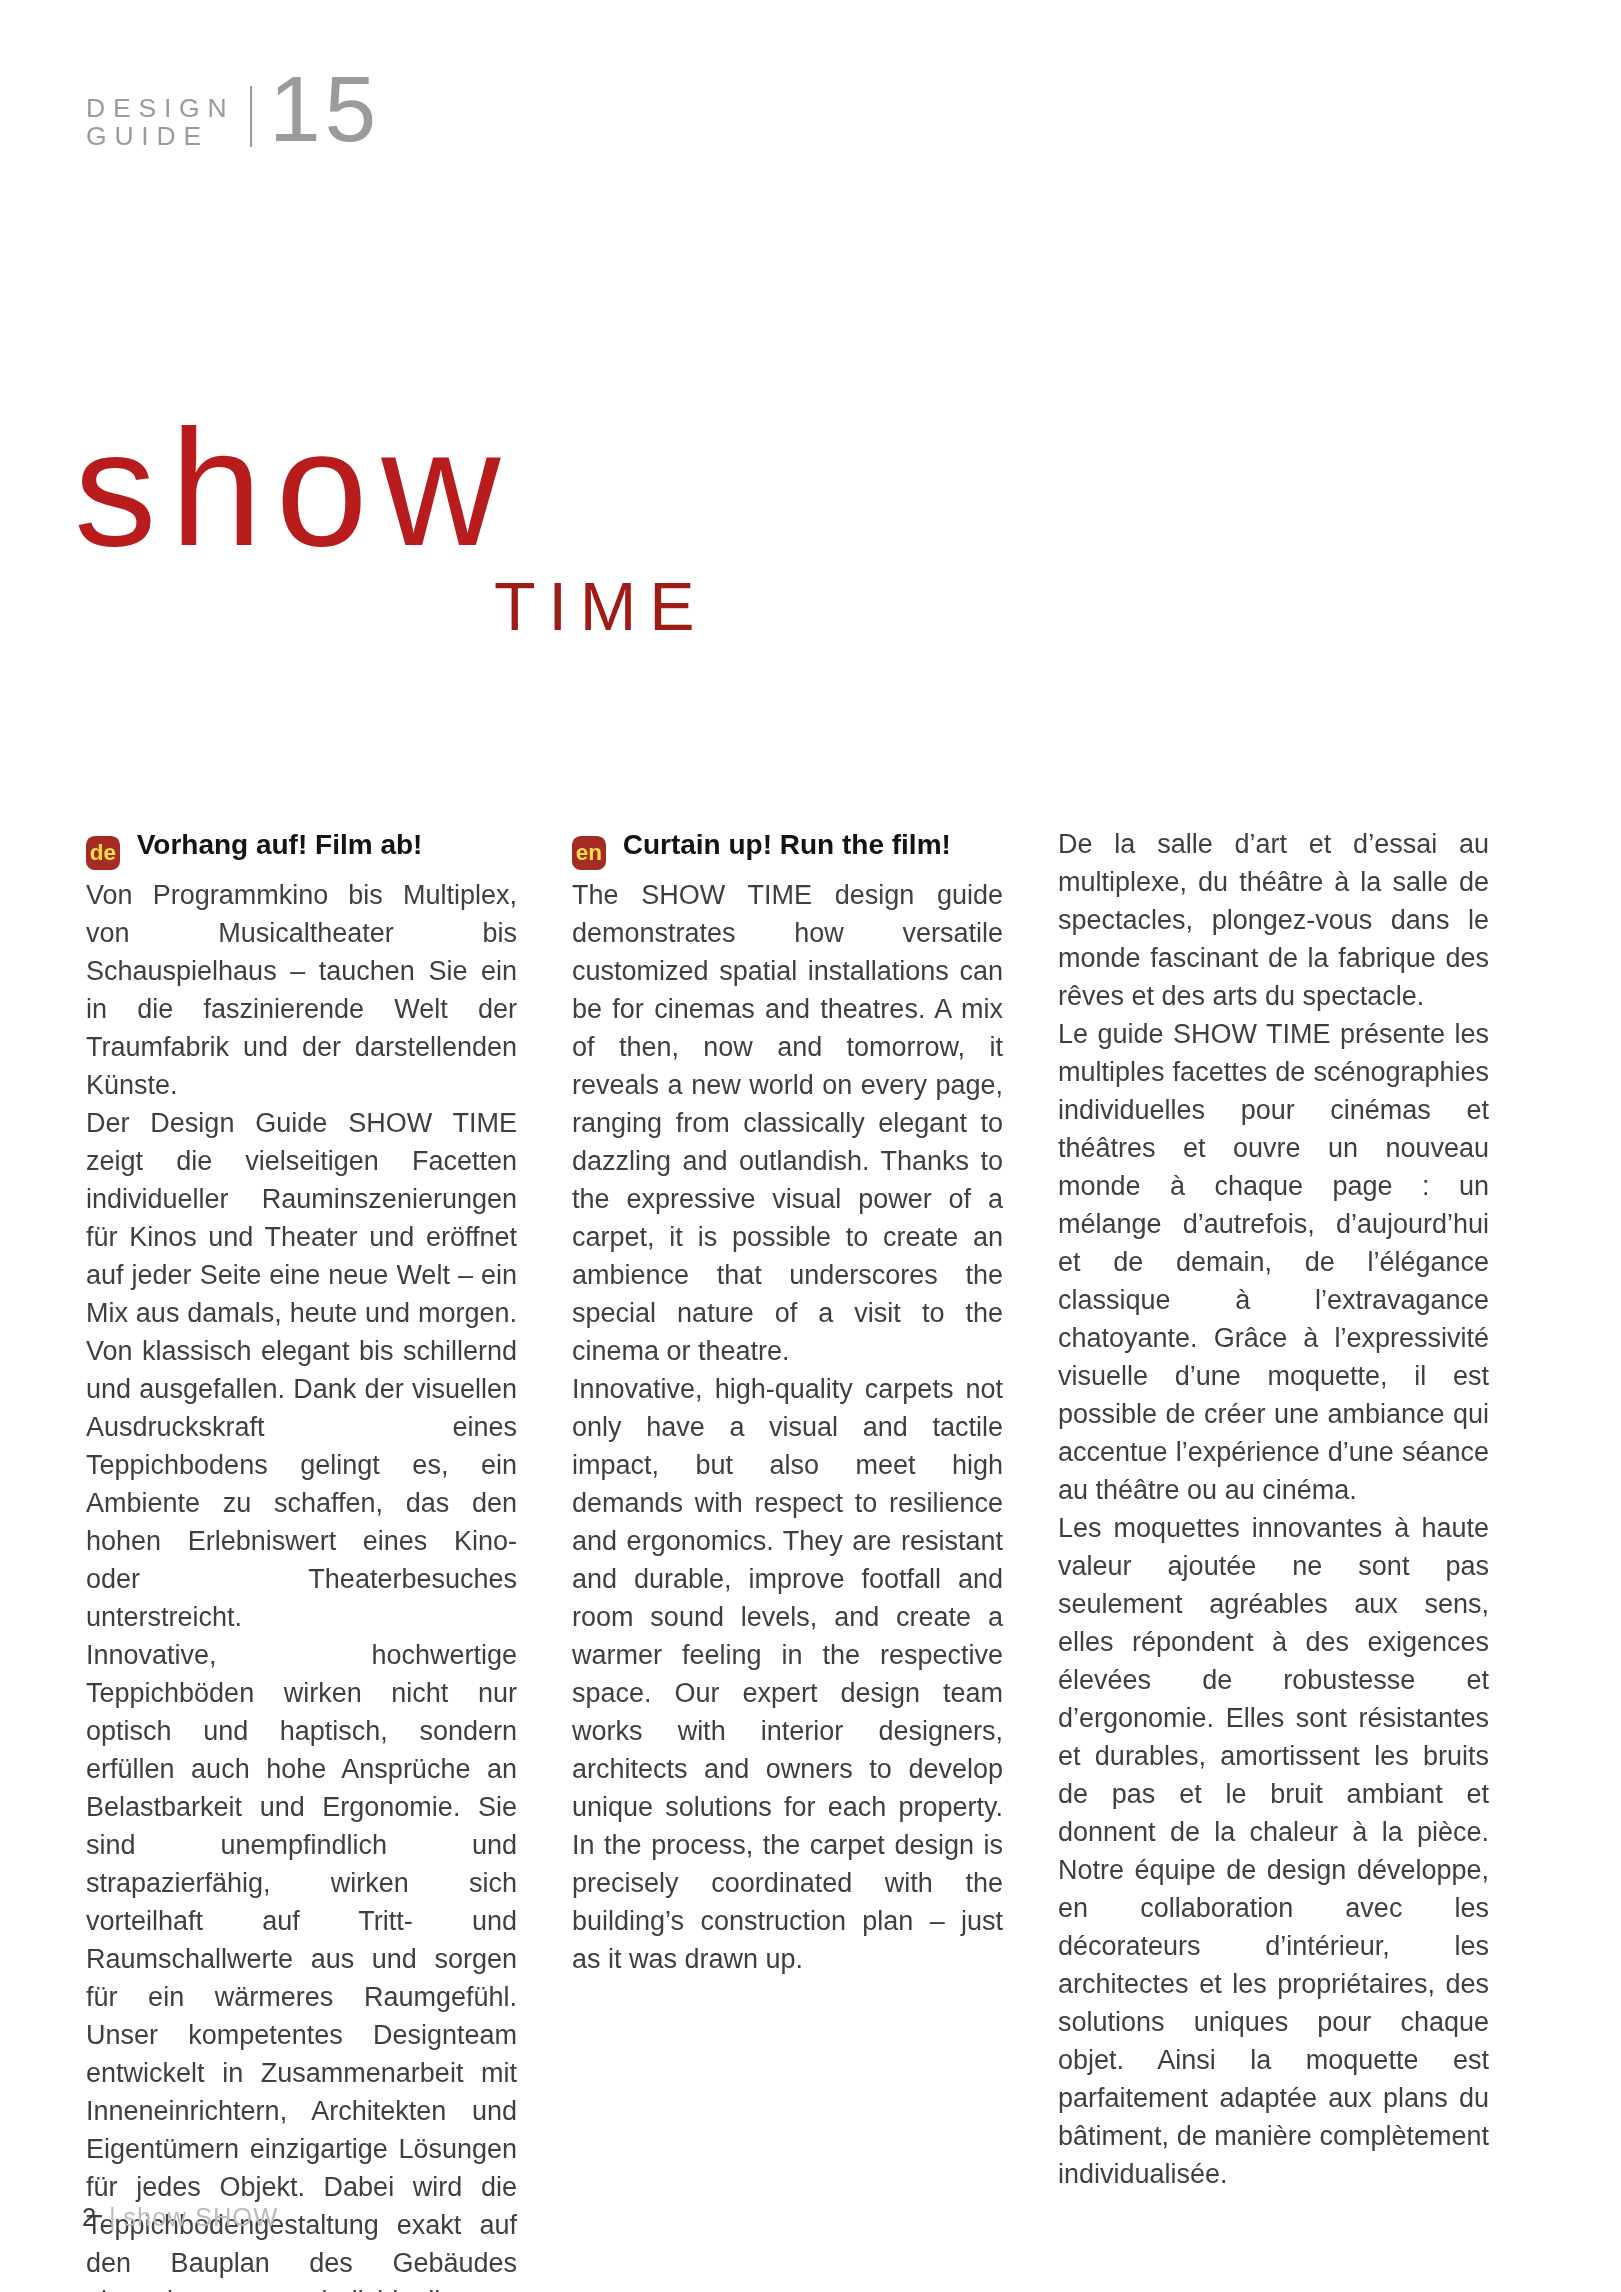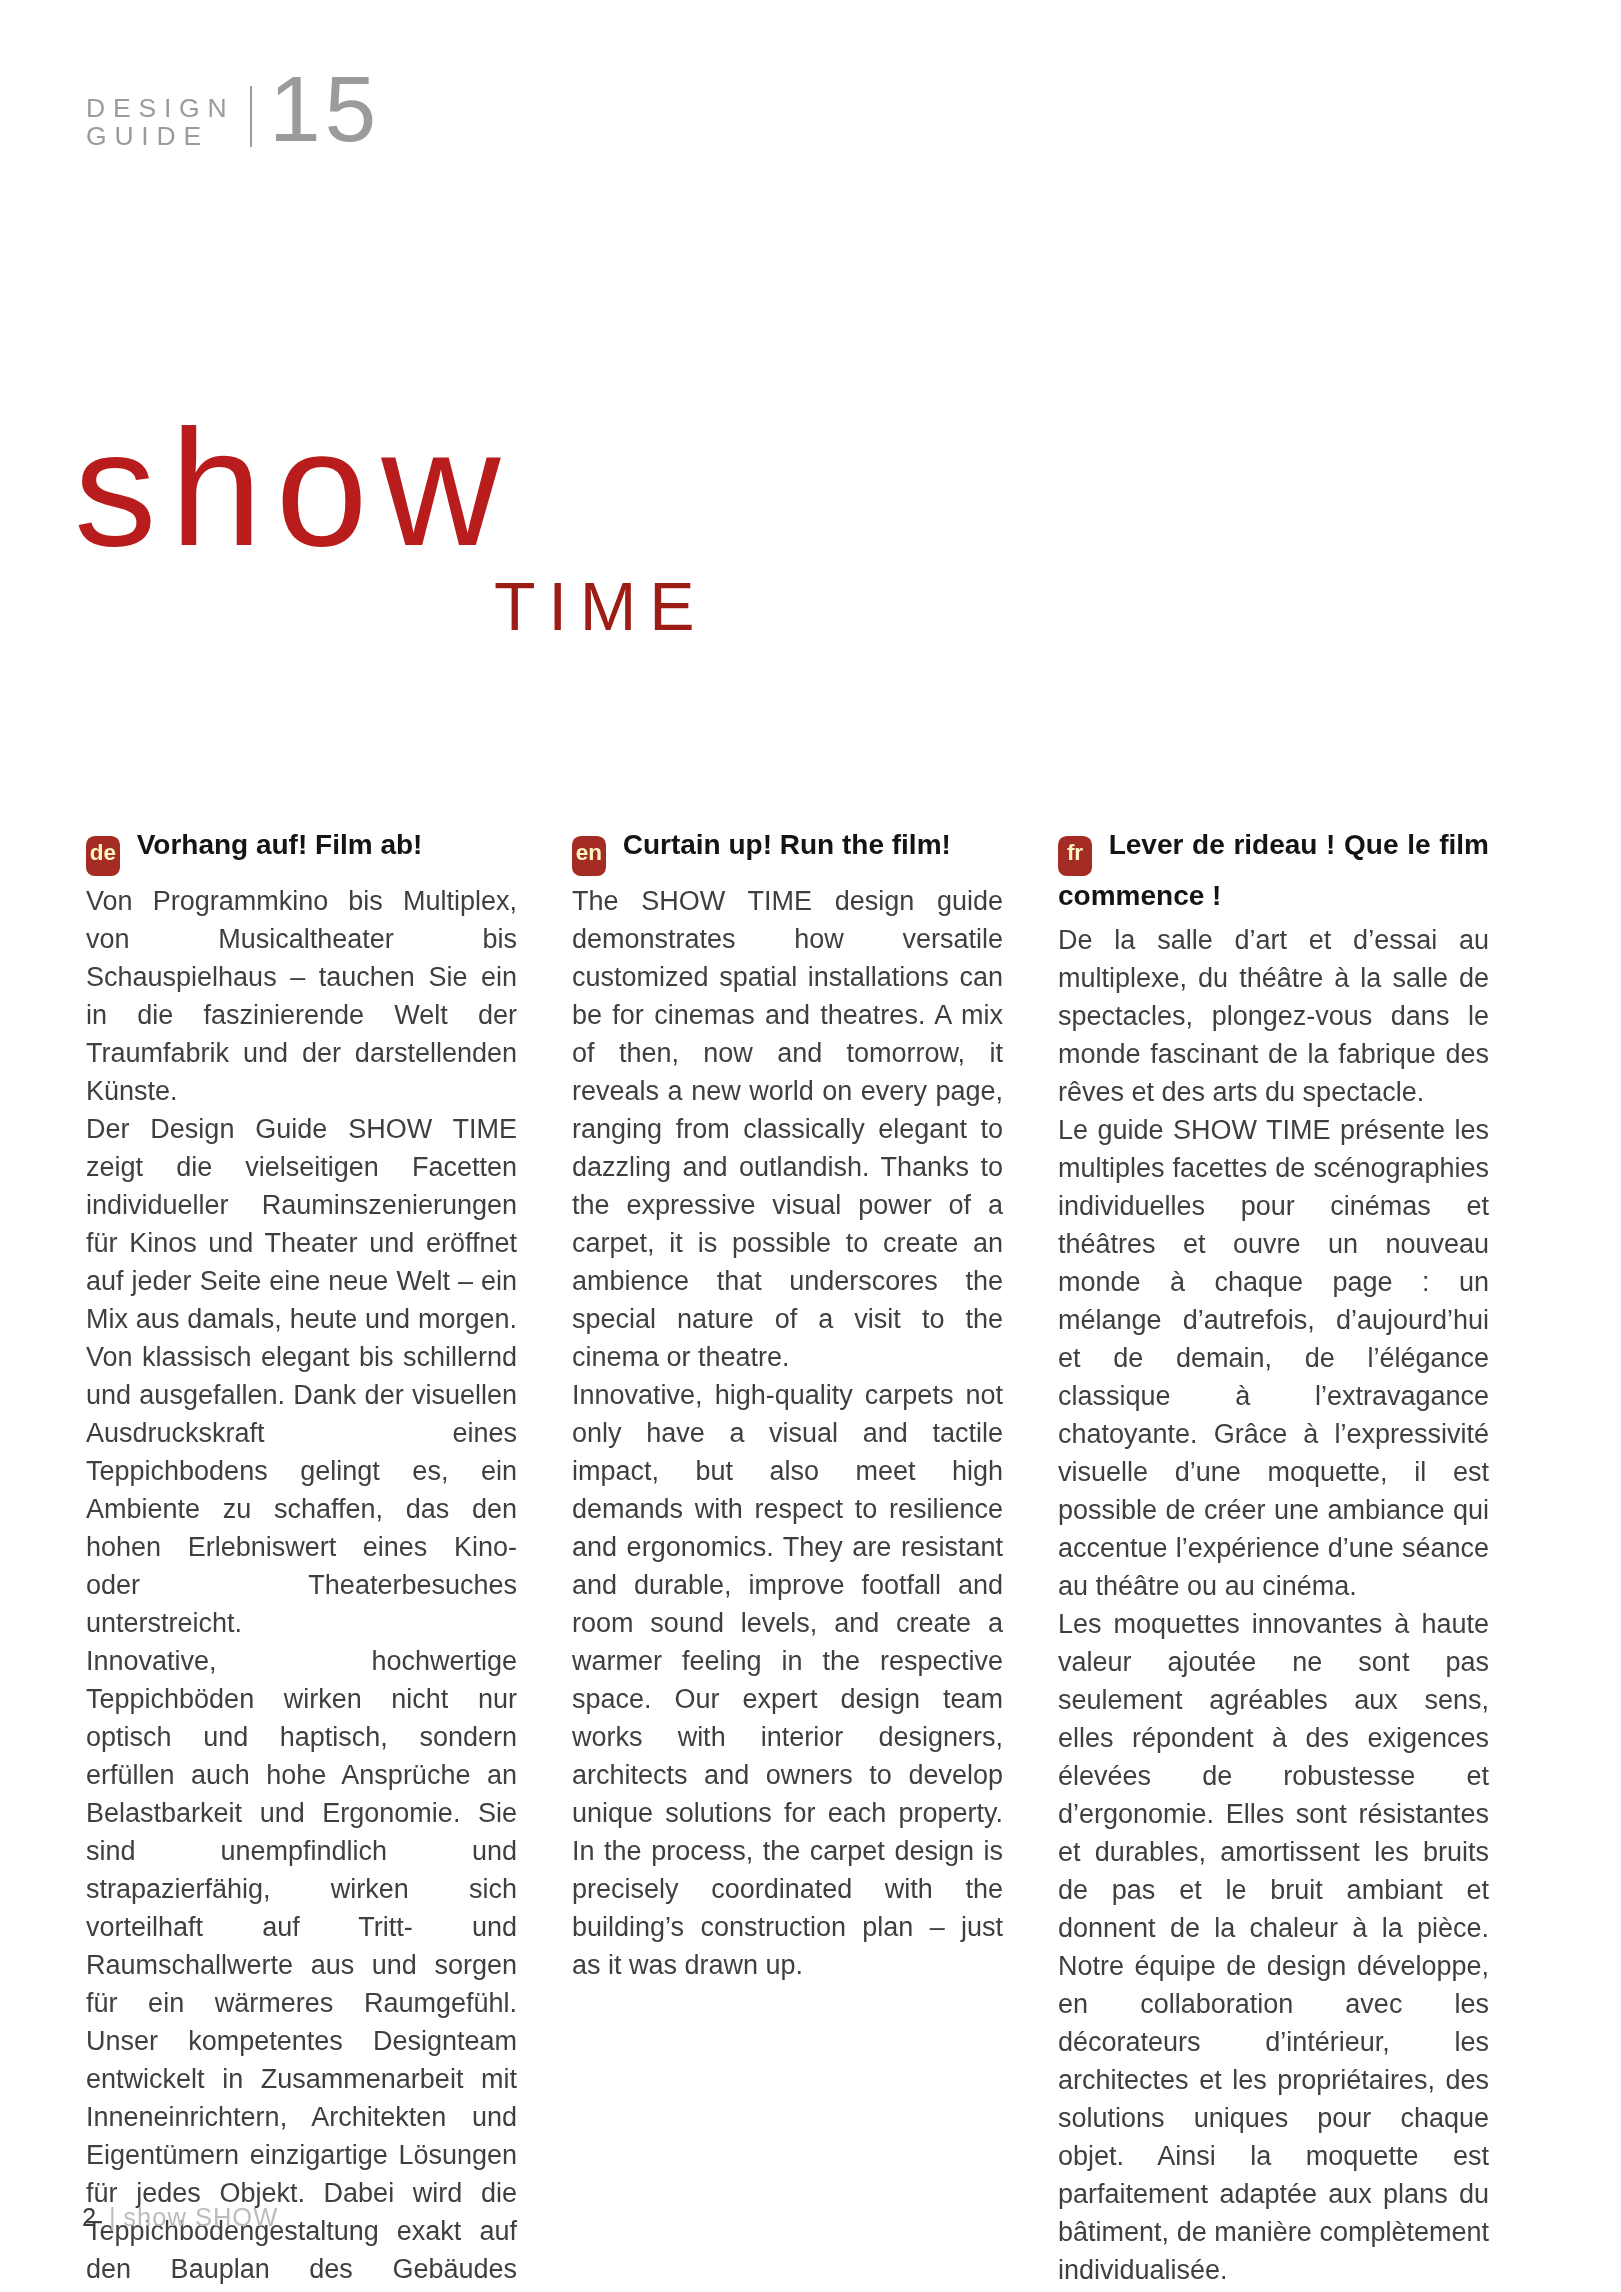--- a/index.html
+++ b/index.html
@@ -57,24 +57,24 @@
   }
   .col-heading {
     font-size:28px; font-weight:700;
     line-height:39px;
     color:#141414;
     text-align:justify;
     margin:0 0 5.9px 0;
   }
   .badge {
     display:inline-block;
-    width:34px; height:40px;
+    width:34px; height:34px;
     border-radius:8.8px;
     background:#a52c24;
-    color:#fef9c3;
+    color:#fde047;
     font-size:22.5px; font-weight:700;
     line-height:34px; text-align:center;
     letter-spacing:0;
     margin-right:16.7px;
     vertical-align:-5.9px;
   }
   .col-body p {
     margin:0;
     font-size:27px;
     line-height:38px;
@@ -124,23 +124,20 @@
       <div class="col-heading">
         <span class="badge">en</span><span>Curtain up! Run the film!</span>
       </div>
       <div class="col-body">
         <p>The SHOW TIME design guide demonstrates how versatile customized spatial installations can be for cinemas and theatres. A mix of then, now and tomorrow, it reveals a new world on every page, ranging from classically elegant to dazzling and outlandish. Thanks to the expressive visual power of a carpet, it is possible to create an ambience that underscores the special nature of a visit to the cinema or theatre.</p>
         <p>Innovative, high-quality carpets not only have a visual and tactile impact, but also meet high demands with respect to resilience and ergonomics. They are resistant and durable, improve footfall and room sound levels, and create a warmer feeling in the respective space. Our expert design team works with interior designers, architects and owners to develop unique solutions for each property. In the process, the carpet design is precisely coordinated with the building’s construction plan – just as it was drawn up.</p>
       </div>
     </div>
 
     <div class="col">
-      <div class="col-heading">
-        <span class="badge">fr</span><span>Lever de rideau ! Que le film commence !</span>
-      </div>
       <div class="col-body">
         <p>De la salle d’art et d’essai au multiplexe, du théâtre à la salle de spectacles, plongez-vous dans le monde fascinant de la fabrique des rêves et des arts du spectacle.</p>
         <p>Le guide SHOW TIME présente les multiples facettes de scénographies individuelles pour cinémas et théâtres et ouvre un nouveau monde à chaque page : un mélange d’autrefois, d’aujourd’hui et de demain, de l’élégance classique à l’extravagance chatoyante. Grâce à l’expressivité visuelle d’une moquette, il est possible de créer une ambiance qui accentue l’expérience d’une séance au théâtre ou au cinéma.</p>
         <p>Les moquettes innovantes à haute valeur ajoutée ne sont pas seulement agréables aux sens, elles répondent à des exigences élevées de robustesse et d’ergonomie. Elles sont résistantes et durables, amortissent les bruits de pas et le bruit ambiant et donnent de la chaleur à la pièce. Notre équipe de design développe, en collaboration avec les décorateurs d’intérieur, les architectes et les propriétaires, des solutions uniques pour chaque objet. Ainsi la moquette est parfaitement adaptée aux plans du bâtiment, de manière complètement individualisée.</p>
       </div>
     </div>
 
   </div>
 
   <div class="footer">

